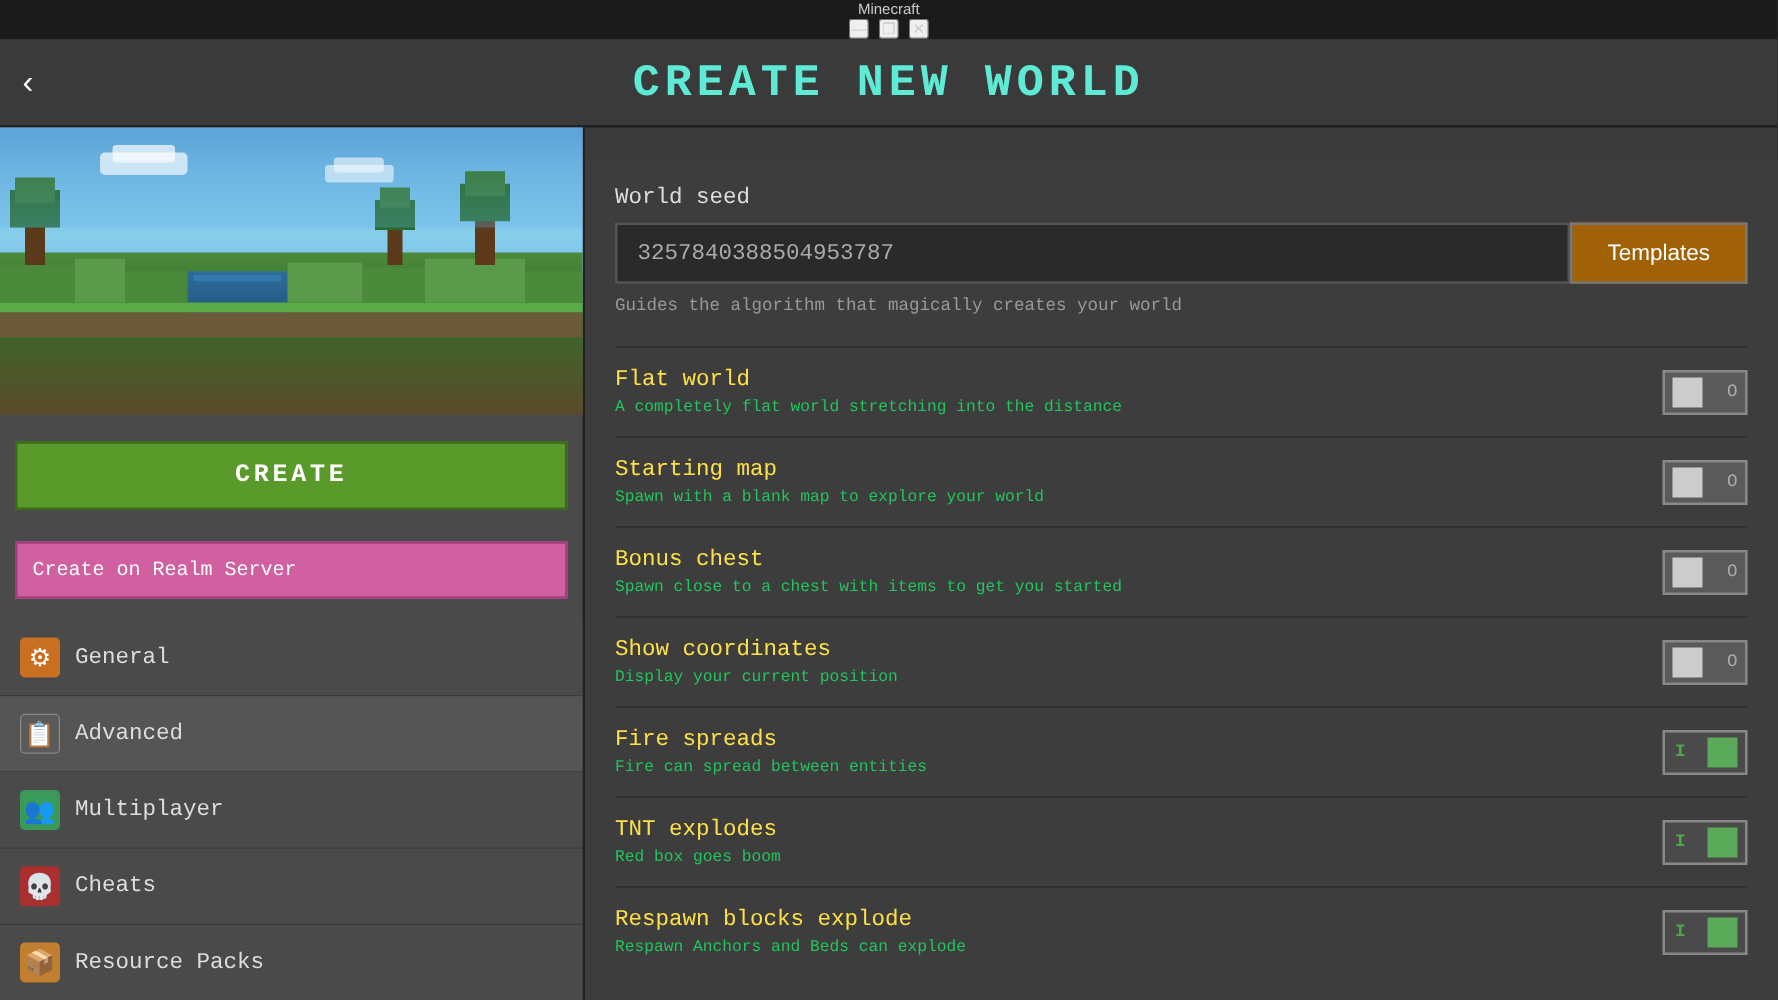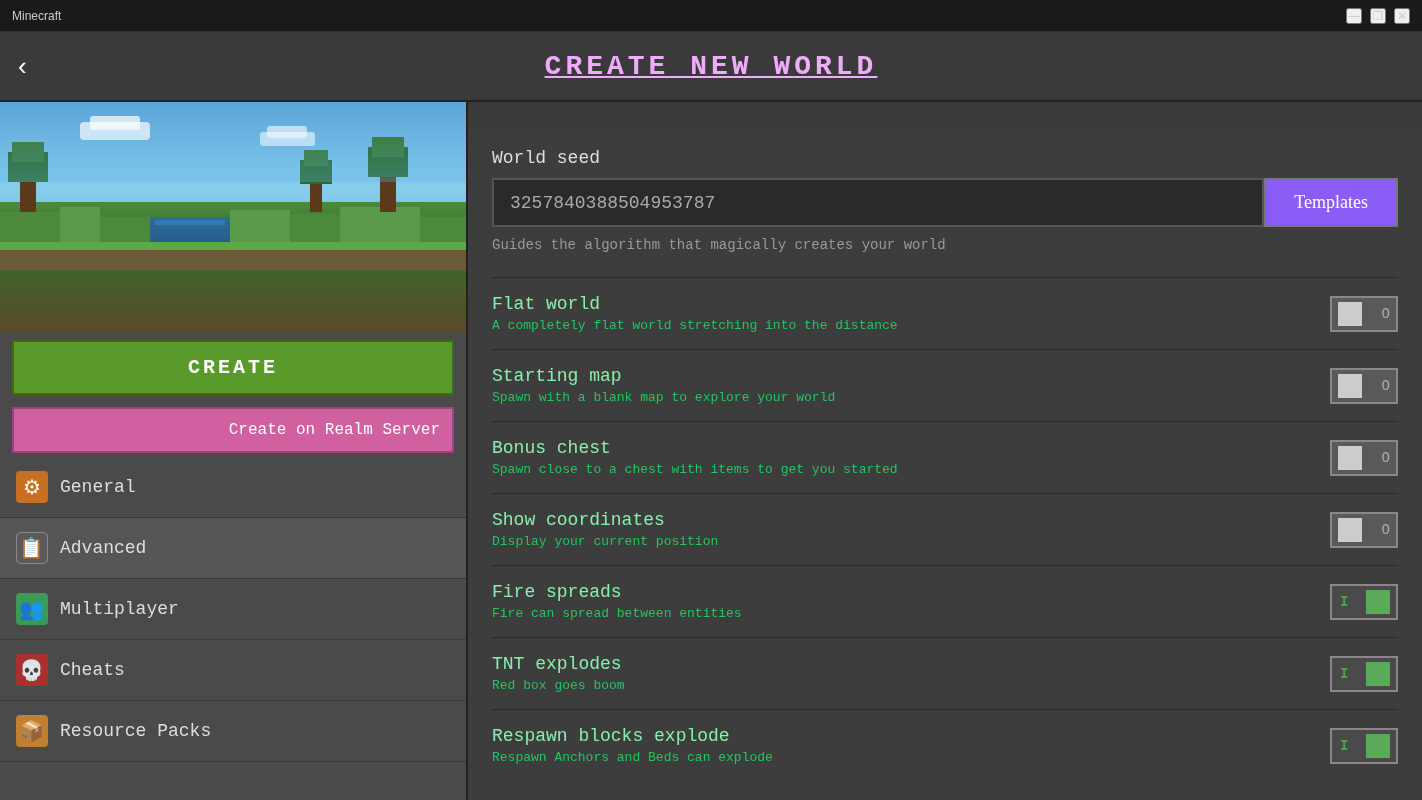--- a/index.html
+++ b/index.html
@@ -14,20 +14,21 @@
 
     
     .title-bar {
       display: flex;
       align-items: center;
       justify-content: space-between;
       background: #1a1a1a;
       height: 32px;
       padding: 0 12px;
       border-bottom: 1px solid #333;
+      flex-direction: column;
     }
     .title-bar-left {
       font-size: 12px;
       color: #ccc;
     }
     .title-bar-controls {
       display: flex;
       gap: 8px;
     }
     .title-bar-btn {
@@ -44,27 +45,26 @@
     
     .page-header {
       background: #3a3a3a;
       height: 70px;
       display: flex;
       align-items: center;
       justify-content: center;
       border-bottom: 2px solid #222;
     }
     .page-title {
-      font-size: 28px;
+      font-size: 36px;
       font-weight: bold;
       letter-spacing: 4px;
-      color: #f0abfc;
+      color: #5eead4;
       text-transform: uppercase;
       font-family: 'Courier New', monospace;
-      text-decoration: underline;
     }
 
     
     .back-btn {
       position: absolute;
       top: 48px;
       left: 18px;
       font-size: 22px;
       color: #fff;
       cursor: pointer;
@@ -82,20 +82,21 @@
 
     
     .left-panel {
       width: 468px;
       min-width: 468px;
       background: #4a4a4a;
       display: flex;
       flex-direction: column;
       border-right: 2px solid #222;
       position: relative;
+      gap: 13px;
     }
 
     .world-preview {
       width: 100%;
       height: 230px;
       background: linear-gradient(180deg, #5ba3d9 0%, #87ceeb 30%, #5ba3d9 50%, #3a8a3a 70%, #5a5a3a 100%);
       position: relative;
       overflow: hidden;
     }
 
@@ -135,21 +136,21 @@
     }
 
     .btn-realm {
       margin: 4px 12px;
       background: #d060a0;
       border: 2px solid #a04080;
       color: #fff;
       font-size: 16px;
       padding: 12px;
       cursor: pointer;
-      text-align: right;
+      text-align: left;
       font-family: 'Courier New', monospace;
     }
 
     
     .nav-list {
       flex: 1;
       overflow-y: auto;
     }
     .nav-item {
       display: flex;
@@ -216,27 +217,27 @@
       background: #2a2a2a;
       border: 2px solid #555;
       color: #aaa;
       font-size: 18px;
       padding: 12px 16px;
       font-family: 'Courier New', monospace;
       outline: none;
     }
 
     .btn-templates {
-      background: #8b5cf6;
+      background: #a16207;
       border: 2px solid #777;
       color: #fff;
       font-size: 18px;
       padding: 12px 28px;
       cursor: pointer;
-      font-family: Liberation Serif, serif;
+      font-family: Liberation Sans, sans-serif;
       white-space: nowrap;
     }
 
     .seed-hint {
       font-size: 14px;
       color: #999;
       margin-bottom: 24px;
       font-family: 'Courier New', monospace;
     }
 
@@ -244,21 +245,21 @@
     .setting-row {
       display: flex;
       align-items: center;
       justify-content: space-between;
       padding: 16px 0;
       border-top: 1px solid #2a2a2a;
     }
     .setting-info { flex: 1; }
     .setting-title {
       font-size: 18px;
-      color: #86efac;
+      color: #fde047;
       font-family: 'Courier New', monospace;
       margin-bottom: 4px;
     }
     .setting-desc {
       font-size: 13px;
       color: #22c55e;
       font-family: 'Courier New', monospace;
     }
 
     

